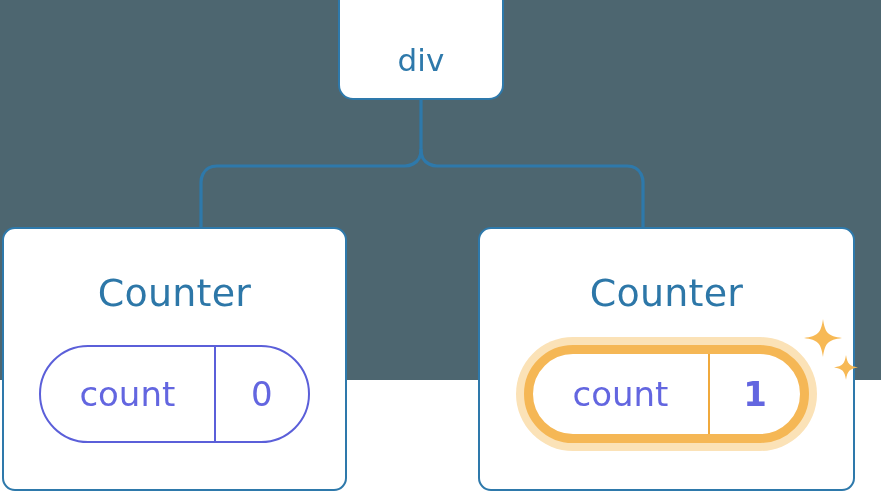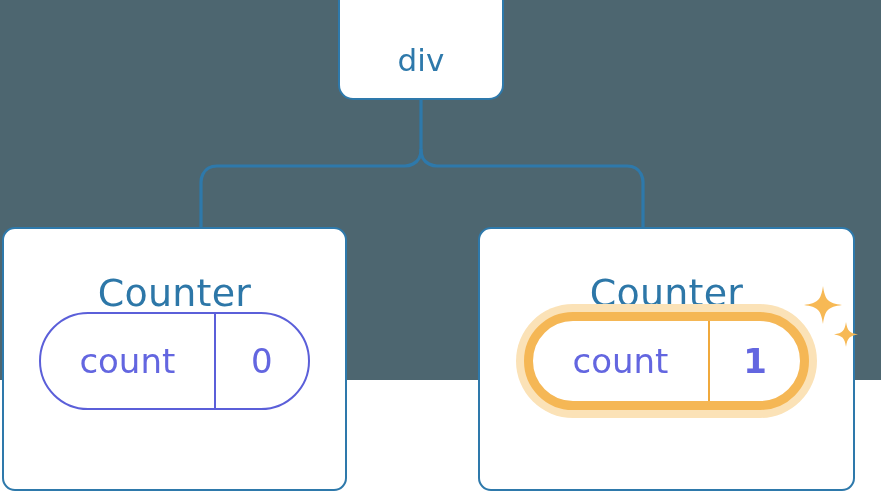--- a/index.html
+++ b/index.html
@@ -81,20 +81,21 @@
     font-weight: 500;
     color: #2d77a8;
     letter-spacing: 0.2px;
     margin-top: 45px;
     line-height: 1;
   }
 
   
   .pill-wrap {
     position: relative;
+    margin-top: 33px;
   }
   .pill {
     position: relative;
     display: flex;
     align-items: stretch;
     height: 98px;
     box-sizing: border-box;
     border-radius: 49px;
     background: #ffffff;
   }

